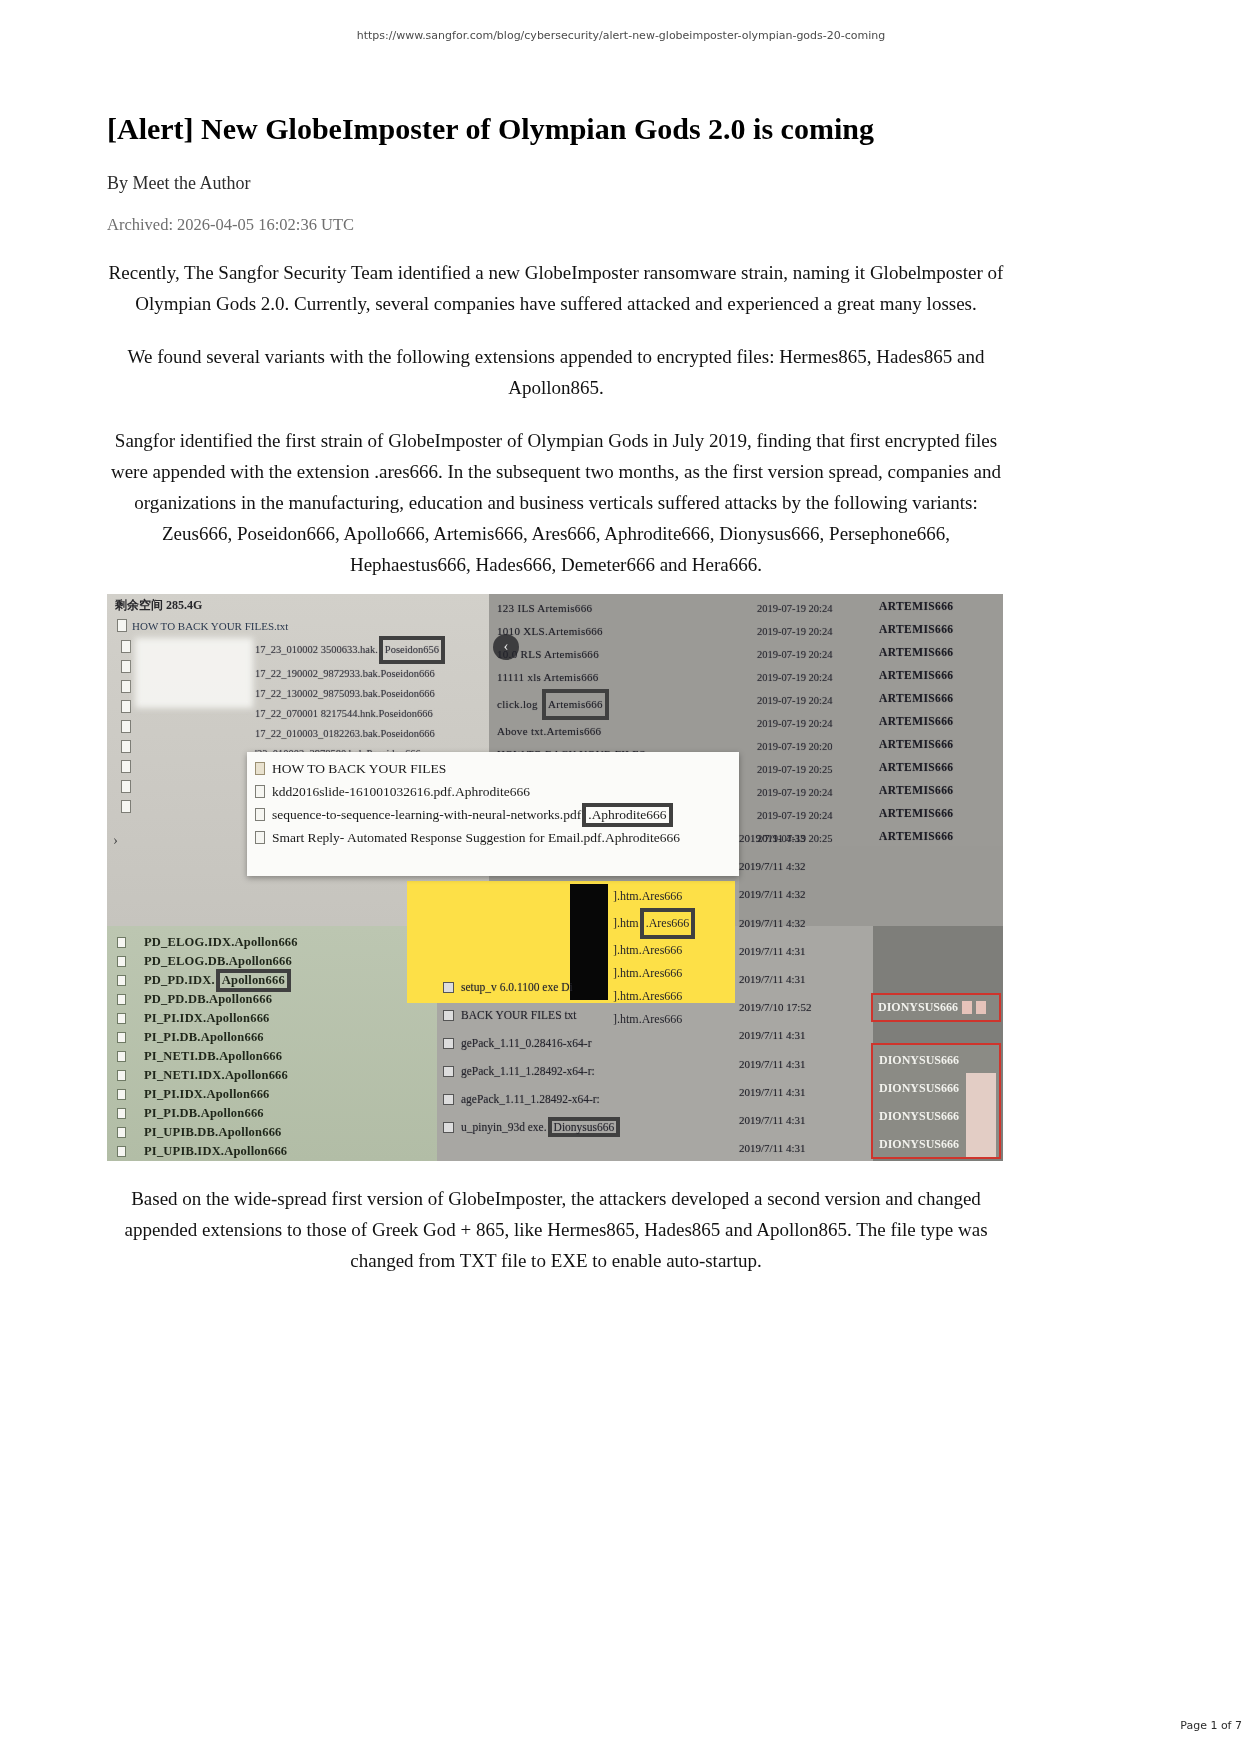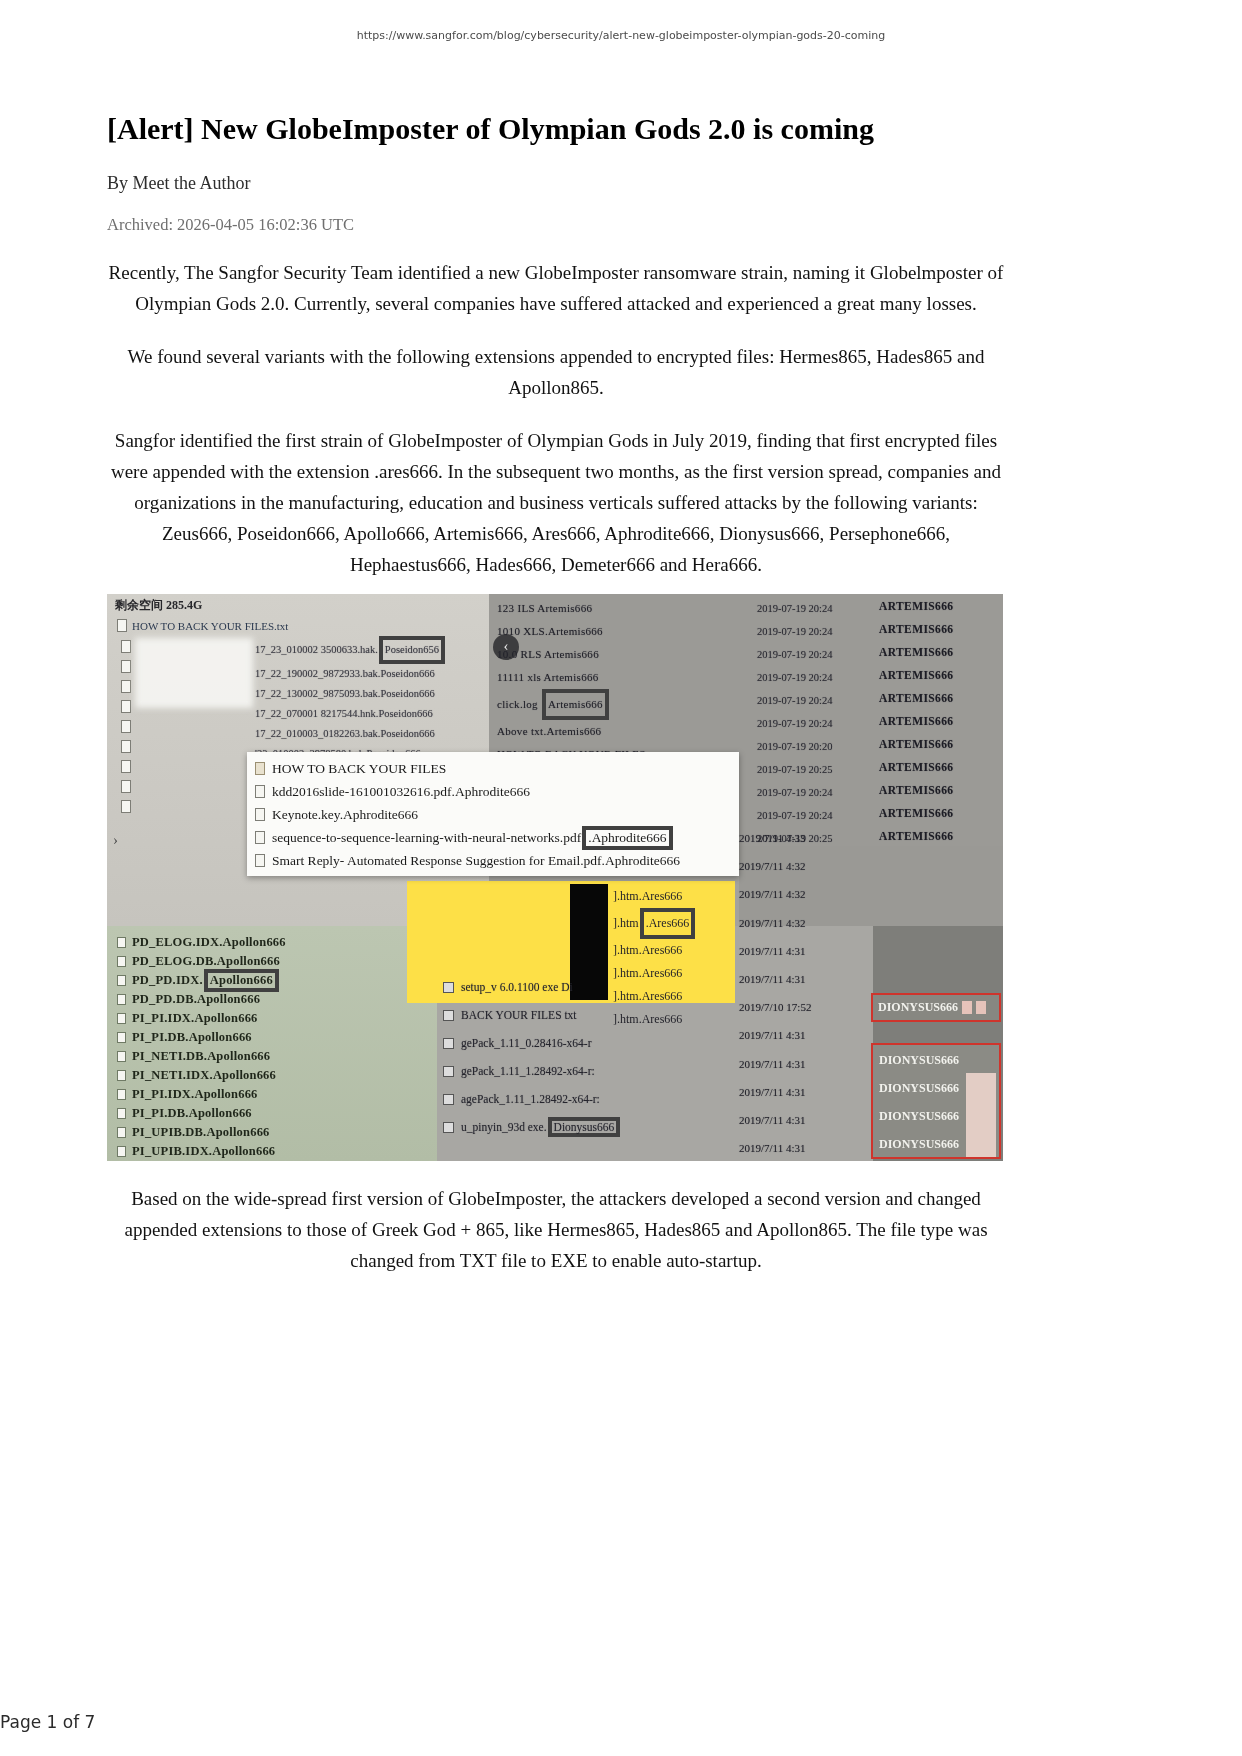--- a/index.html
+++ b/index.html
@@ -47,34 +47,34 @@
 
   .aphro { left:140px; top:158px; width:492px; height:124px; background:#fbfbf9; box-shadow:0 2px 6px rgba(0,0,0,.35); padding:5px 8px; z-index:4; }
   .ap-row { display:flex; align-items:center; gap:7px; height:23px; font-size:13.5px; color:#1a1a1a; }
 
   .ares { left:300px; top:287px; width:328px; height:122px; background:#fde047; z-index:3; }
   .blob { left:163px; top:3px; width:38px; height:116px; background:#070707; }
   .aresrows { left:206px; top:4px; font-size:12px; line-height:23px; color:#1f1f27; }
   .dates2 { left:632px; top:230px; font-size:11px; line-height:28.2px; color:#23232b; z-index:5; text-shadow:0 0 1px rgba(40,40,52,.4); }
 
   .apollon { left:0; top:332px; width:330px; height:235px; background:linear-gradient(180deg,#bcc6b1,#b2bda6); padding:7px 0 0 10px; z-index:2; }
-  .ap2-row { display:flex; align-items:center; gap:6px; height:19px; font-size:12.5px; font-weight:bold; color:#1f261a; letter-spacing:.2px; }
+  .ap2-row { display:flex; align-items:center; gap:18px; height:19px; font-size:12.5px; font-weight:bold; color:#1f261a; letter-spacing:.2px; }
 
   .diorows { left:336px; top:379px; z-index:3; }
   .d-row { display:flex; align-items:center; gap:7px; height:28px; font-size:11.5px; color:#25252d; text-shadow:0 0 1px rgba(40,40,52,.4); }
 
   .diotop { left:764px; top:399px; width:130px; height:29px; border:2px solid #cf342c; background:#878781;
     color:#f1f1ec; font-size:12px; font-weight:bold; display:flex; align-items:center; padding:0 5px; gap:4px; z-index:4; }
   .pinkblk { display:inline-block; width:10px; height:13px; background:#e6c3ba; flex:none; }
   .diogroup { left:764px; top:449px; width:130px; height:116px; border:2px solid #cf342c; background:#8b8b85; z-index:4; padding-top:1px; }
   .dg-row { height:28px; display:flex; align-items:center; padding-left:6px; font-size:12px; font-weight:bold; color:#f1f1ec; }
   .pinkcol { position:absolute; right:3px; top:28px; width:30px; height:84px; background:#e3cdc5; }
 
-  .footer { position:absolute; bottom:24px; left:0; width:100%; text-align:left;
-    font-family:"DejaVu Sans", sans-serif; font-size:17px; color:#2b2b2b; }
+  .footer { position:absolute; bottom:24px; left:0; width:100%; text-align:right;
+    font-family:"DejaVu Sans", sans-serif; font-size:11px; color:#2b2b2b; }
 </style>
 </head>
 <body>
 
 <div class="url-header">https://www.sangfor.com/blog/cybersecurity/alert-new-globeimposter-olympian-gods-20-coming</div>
 
 <div class="content">
   <h1 class="title">[Alert] New GlobeImposter of Olympian Gods 2.0 is coming</h1>
   <div class="byline">By Meet the Author</div>
   <div class="archived">Archived: 2026-04-05 16:02:36 UTC</div>
@@ -165,24 +165,20 @@
       <div class="ap-row">
           <span class="ic g"></span>
           <span>HOW TO BACK YOUR FILES</span>
         </div>
       <div class="ap-row">
           <span class="ic"></span>
           <span>kdd2016slide-161001032616.pdf.Aphrodite666</span>
         </div>
       <div class="ap-row">
           <span class="ic"></span>
-          <span>Keynote.key.Aphrodite666</span>
-        </div>
-      <div class="ap-row">
-          <span class="ic"></span>
           <span><span>sequence-to-sequence-learning-with-neural-networks.pdf</span><span class="redbox">.Aphrodite666</span></span>
         </div>
       <div class="ap-row">
           <span class="ic"></span>
           <span>Smart Reply- Automated Response Suggestion for Email.pdf.Aphrodite666</span>
         </div>
     </div>
 
     <div class="abs ares">
       <div class="abs blob"></div>

